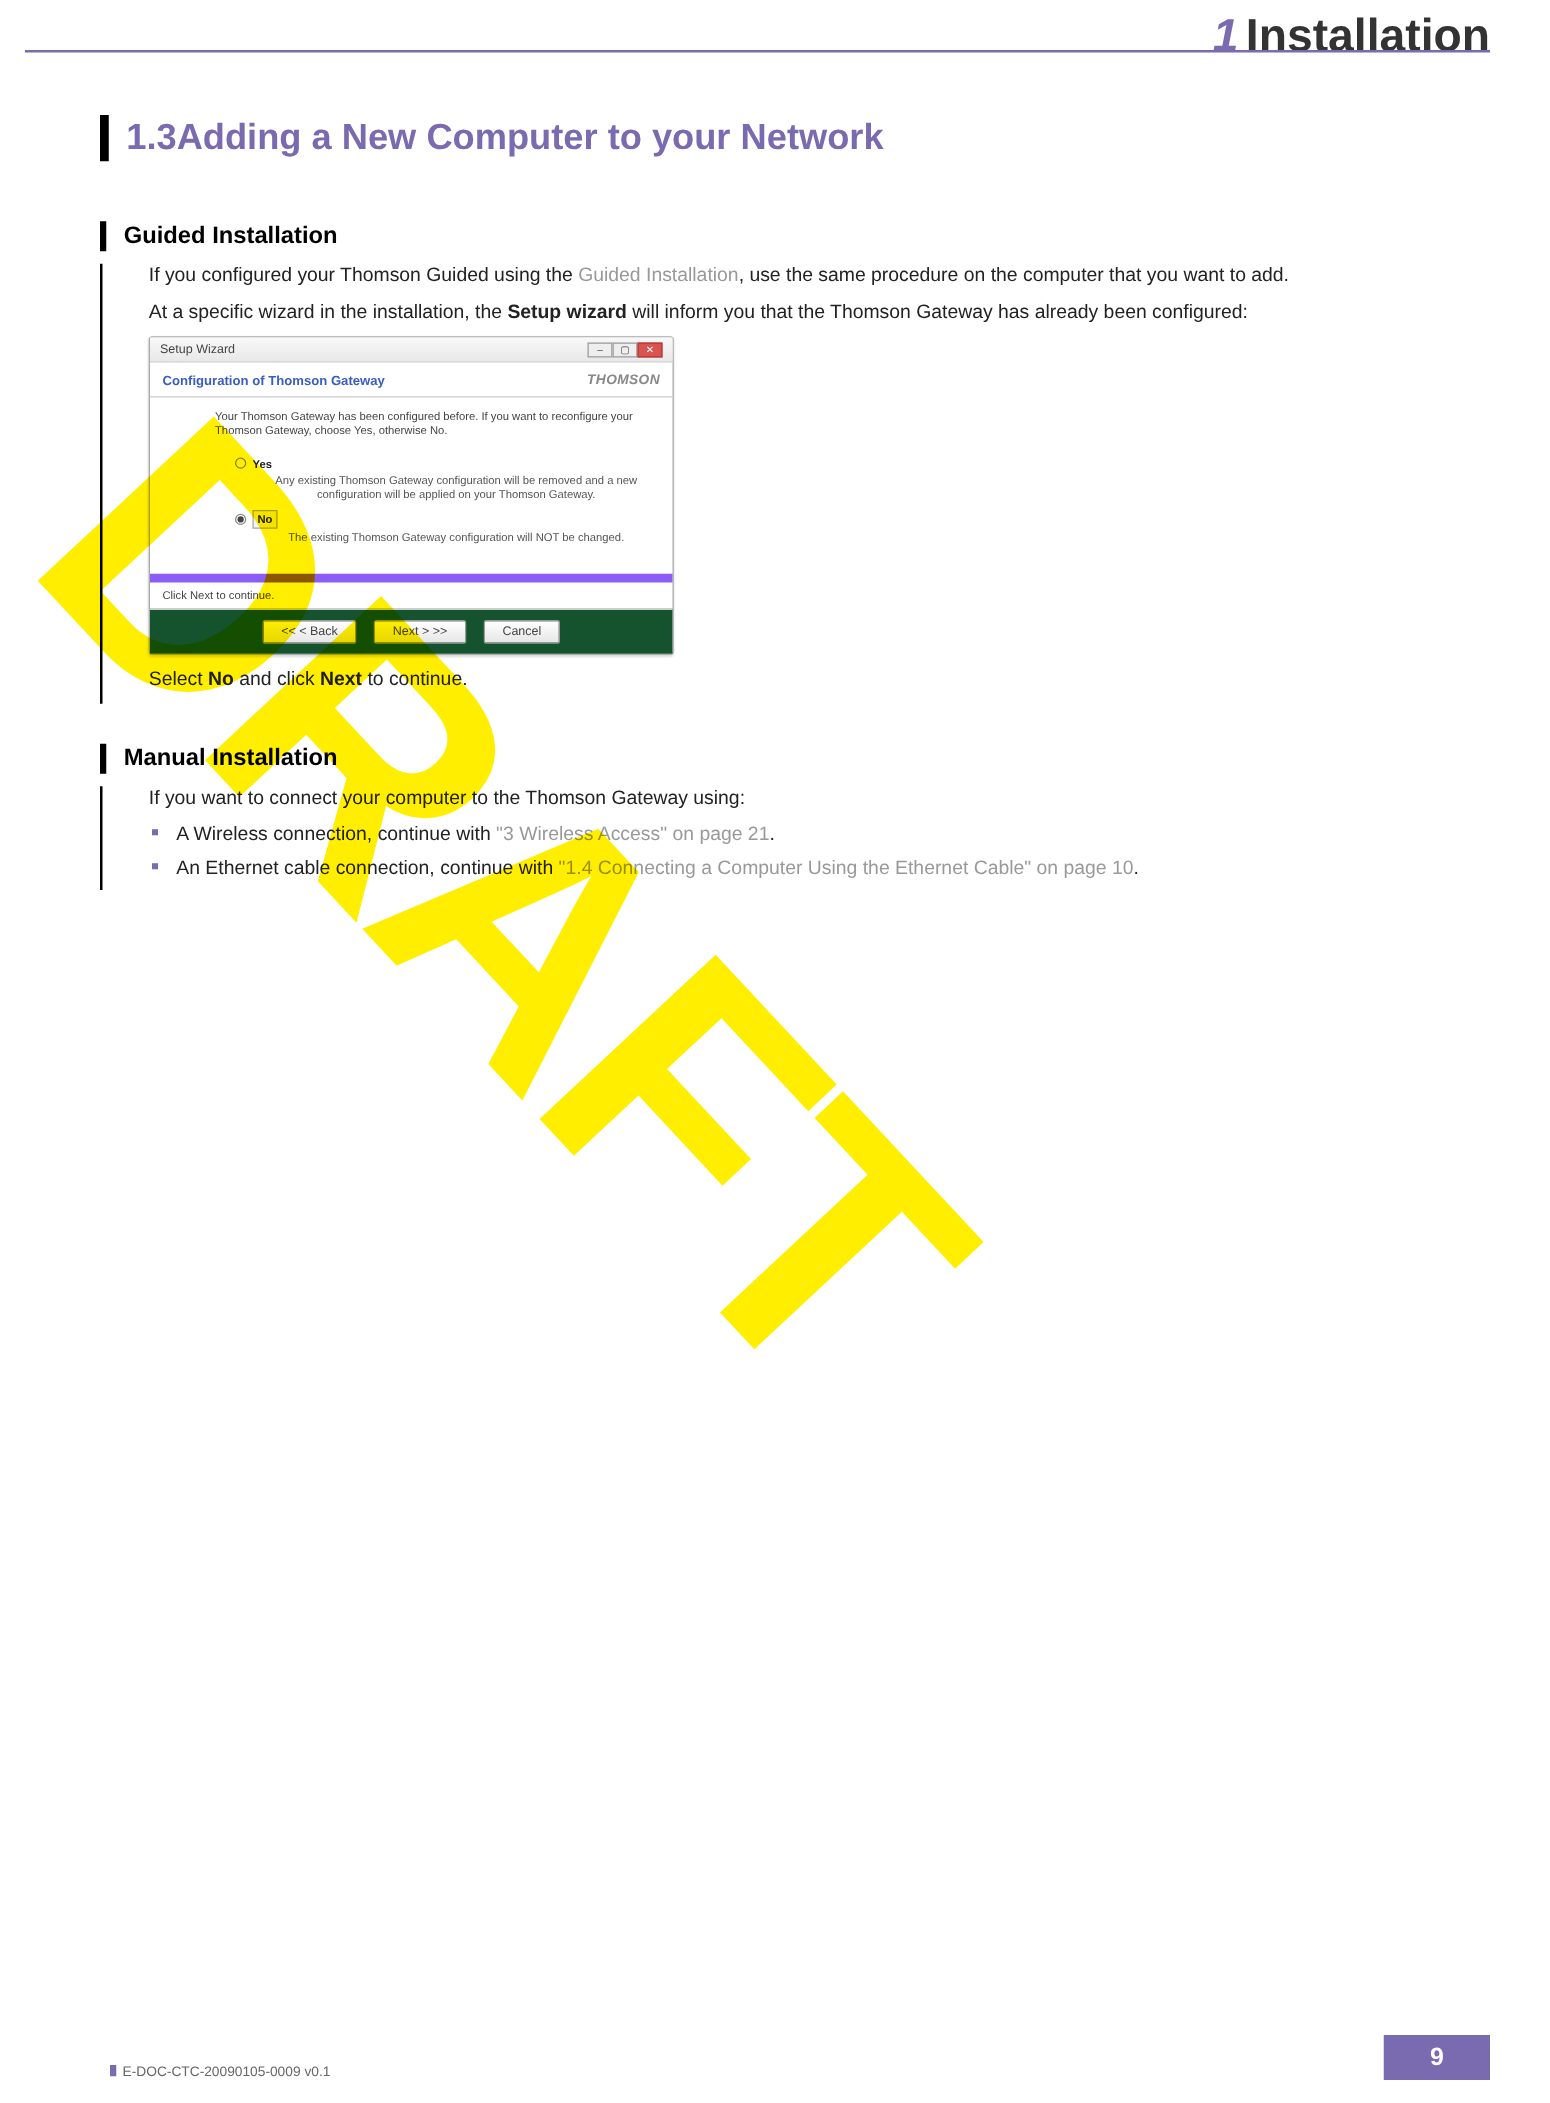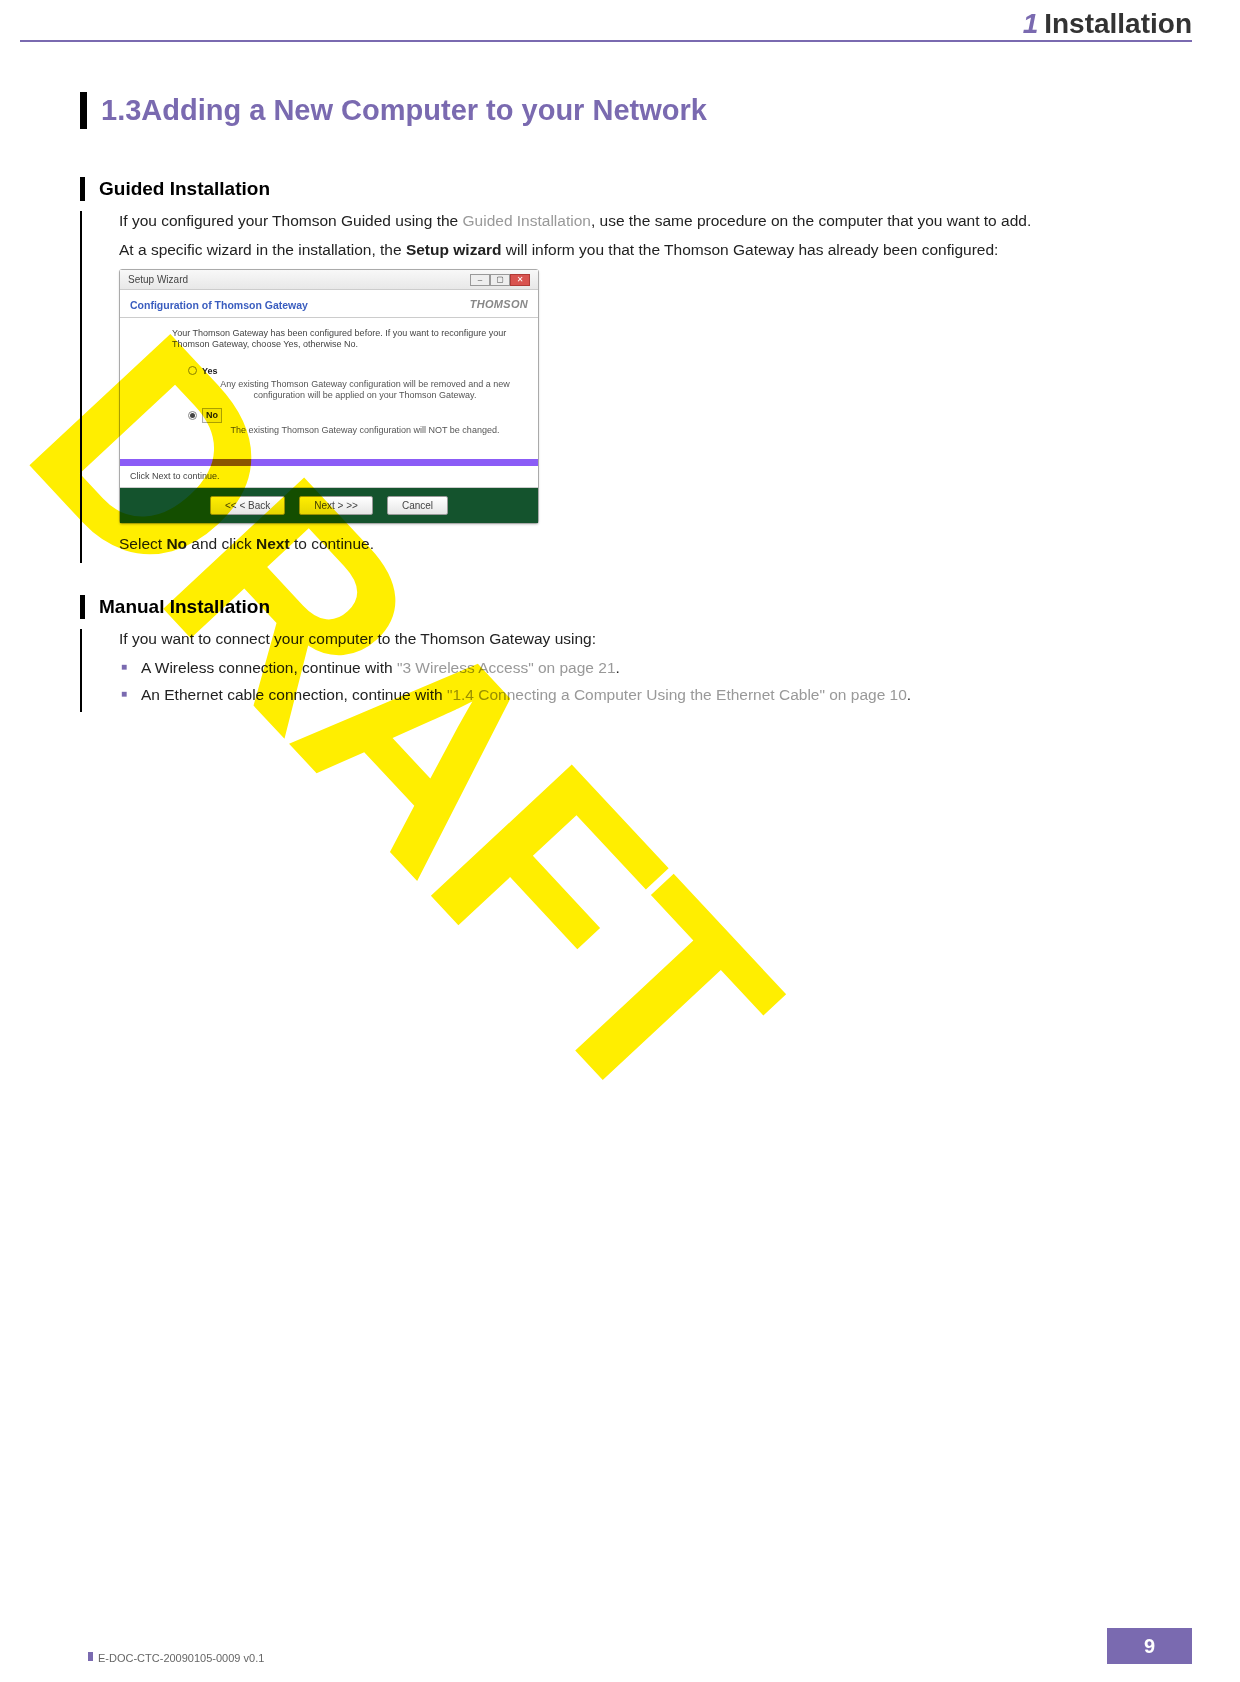--- a/index.html
+++ b/index.html
@@ -22,21 +22,21 @@
     .header-rule {
       position: absolute;
       top: 40px;
       left: 20px;
       right: 48px;
       height: 2px;
       background: #7a6ab0;
     }
     .chapter-label {
       font-family: "Arial Narrow", Arial, sans-serif;
-      font-size: 28px;
+      font-size: 37px;
       font-weight: bold;
       color: #333;
     }
     .chapter-num {
       color: #7a6ab0;
       font-style: italic;
       font-weight: bold;
       margin-right: 6px;
     }
     

